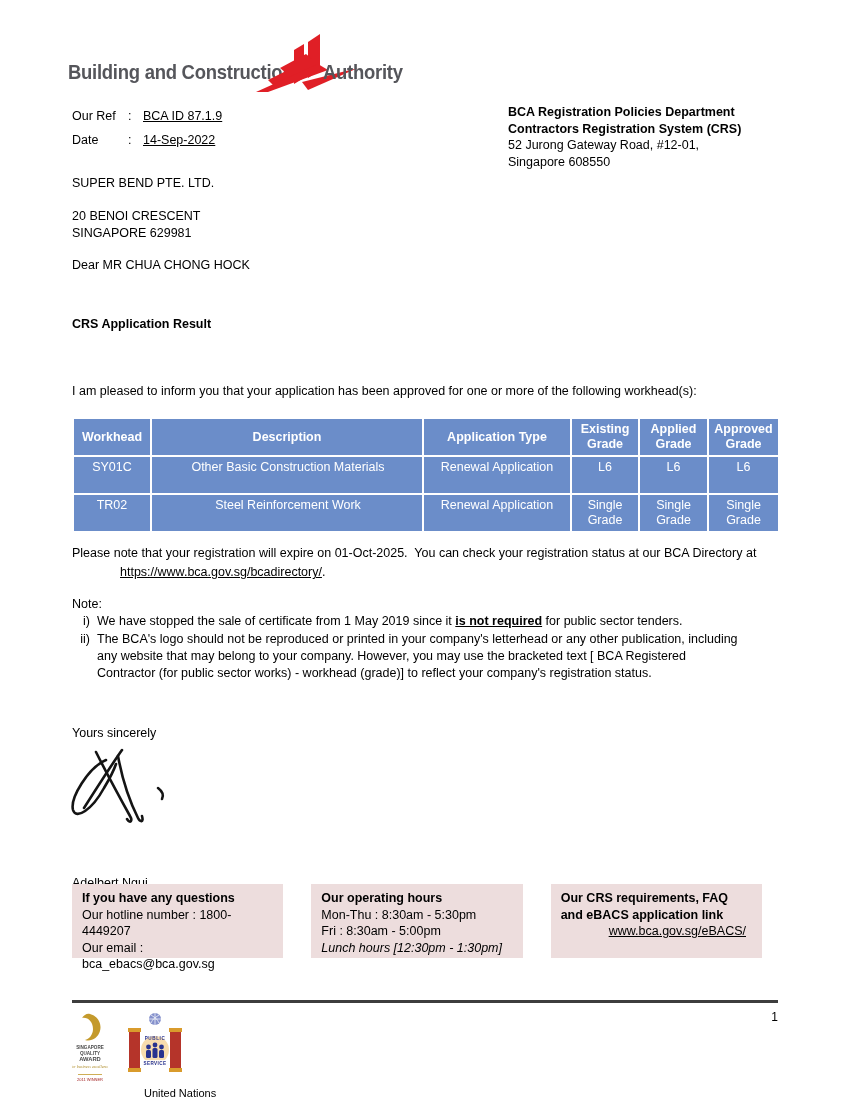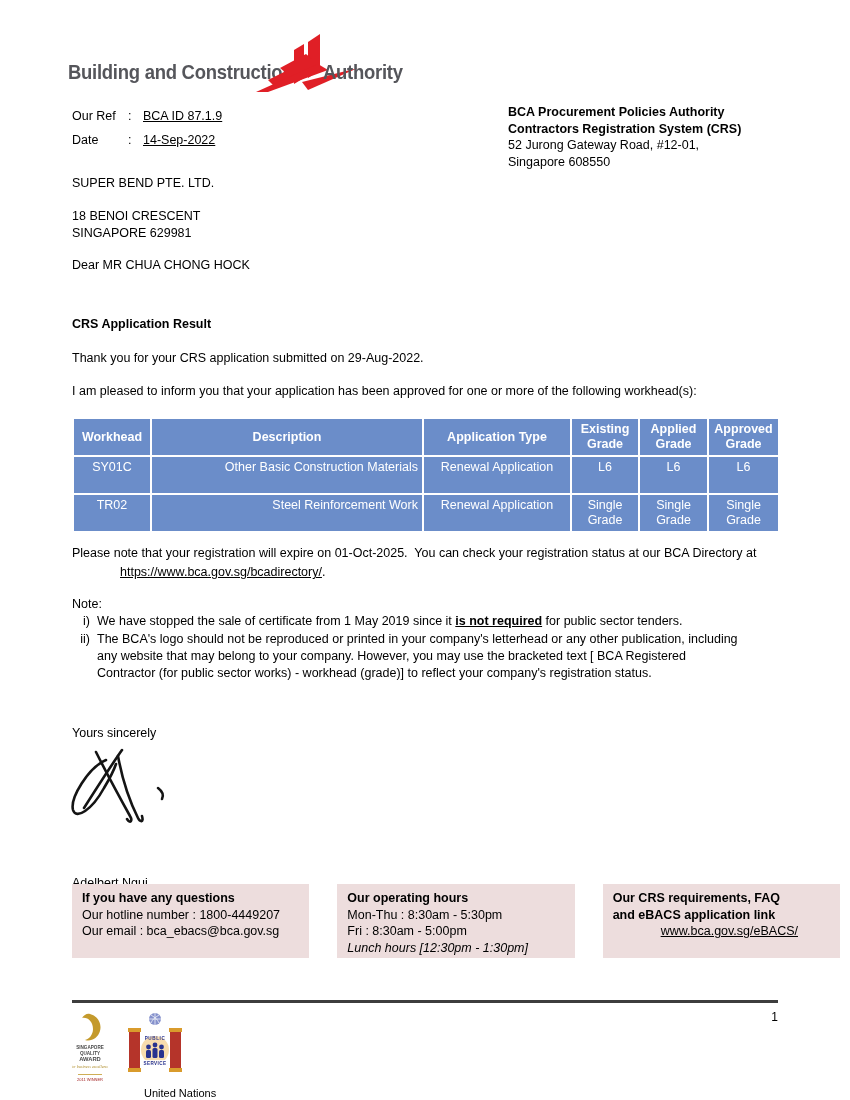--- a/index.html
+++ b/index.html
@@ -41,39 +41,39 @@
 
   
   .crs-table-wrap { left:72px; top:417px; }
   table.crs { border-collapse:collapse; table-layout:fixed; width:706px; }
   table.crs th, table.crs td {
     background:#6b8dc9; color:#ffffff; border:2px solid #ffffff;
     font-size:12.5px; text-align:center; padding:3px 4px; overflow:hidden;
   }
   table.crs th { font-weight:bold; height:30px; vertical-align:middle; line-height:15px; }
   table.crs td { height:30px; vertical-align:top; line-height:15px; }
-  table.crs td.desc { text-align:right; padding-left:6px; }
+  table.crs td.desc { text-align:center; padding-left:6px; }
 
   
   .expiry { left:72px; top:544px; width:700px; line-height:19px; white-space:pre-wrap; }
   .u { text-decoration:underline;margin-left:48px; }
   .note-label { left:72px; top:597px; }
   .notes { left:72px; top:613px; width:680px; }
   .note-row { display:flex; line-height:17px; margin-bottom:0.5px; }
   .note-num { width:18px; text-align:right; margin-right:7px; flex:0 0 auto; }
   .note-body { flex:1 1 auto; max-width:650px; }
   .note-emph { font-weight:bold; text-decoration:underline; }
 
   
   .closing { left:72px; top:726px; }
   .sig-svg { left:62px; top:742px; }
   .sig-block { left:72px; top:827px; line-height:17px;margin-top:48px; }
 
   
-  .footer-boxes { left:72px; top:884px; width:768px; display:flex; gap:28px; }
+  .footer-boxes { left:72px; top:884px; width:690px; display:flex; gap:28px; }
   .fbox {
     flex:1 1 0; background:#eddddd; height:74px; box-sizing:border-box;
     padding:6px 10px 0 10px; line-height:16.5px; font-size:12.5px;
   }
   .fbox .it { font-style:italic; }
 
   
   .rule { left:72px; top:1000px; width:706px; height:3px; background:#3d3d3d; }
   .page-num { left:72px; top:1010px; width:706px; text-align:right; font-size:12px; }
   .sqa-logo { left:72px; top:1012px; }
@@ -99,35 +99,34 @@
   <div class="abs ref-block">
     <div class="ref-line">
       <span class="ref-label">Our Ref</span><span class="ref-colon">:</span><span>BCA ID 87.1.9</span>
     </div>
     <div class="ref-line">
       <span class="ref-label">Date</span><span class="ref-colon">:</span><span>14-Sep-2022</span>
     </div>
   </div>
 
   <div class="abs dept-block">
-    <div class="bold">BCA Procurement Policies Authority</div>
+    <div class="bold">BCA Registration Policies Department</div>
     <div class="bold">Contractors Registration System (CRS)</div>
     <div>52 Jurong Gateway Road, #12-01,</div>
     <div>Singapore 608550</div>
   </div>
 
   <div class="abs company">SUPER BEND PTE. LTD.</div>
   <div class="abs addr">
-    <div>18 BENOI CRESCENT</div>
+    <div>20 BENOI CRESCENT</div>
     <div>SINGAPORE 629981</div>
   </div>
   <div class="abs salutation">Dear MR CHUA CHONG HOCK</div>
 
   <div class="abs subject">CRS Application Result</div>
-  <div class="abs para1">Thank you for your CRS application submitted on 29-Aug-2022.</div>
   <div class="abs para2">I am pleased to inform you that your application has been approved for one or more of the following workhead(s):</div>
 
   <div class="abs crs-table-wrap">
     <table class="crs">
       <colgroup>
         <col style="width:78px">
           <col style="width:272px">
           <col style="width:148px">
         <col style="width:68px">
           <col style="width:69px">

